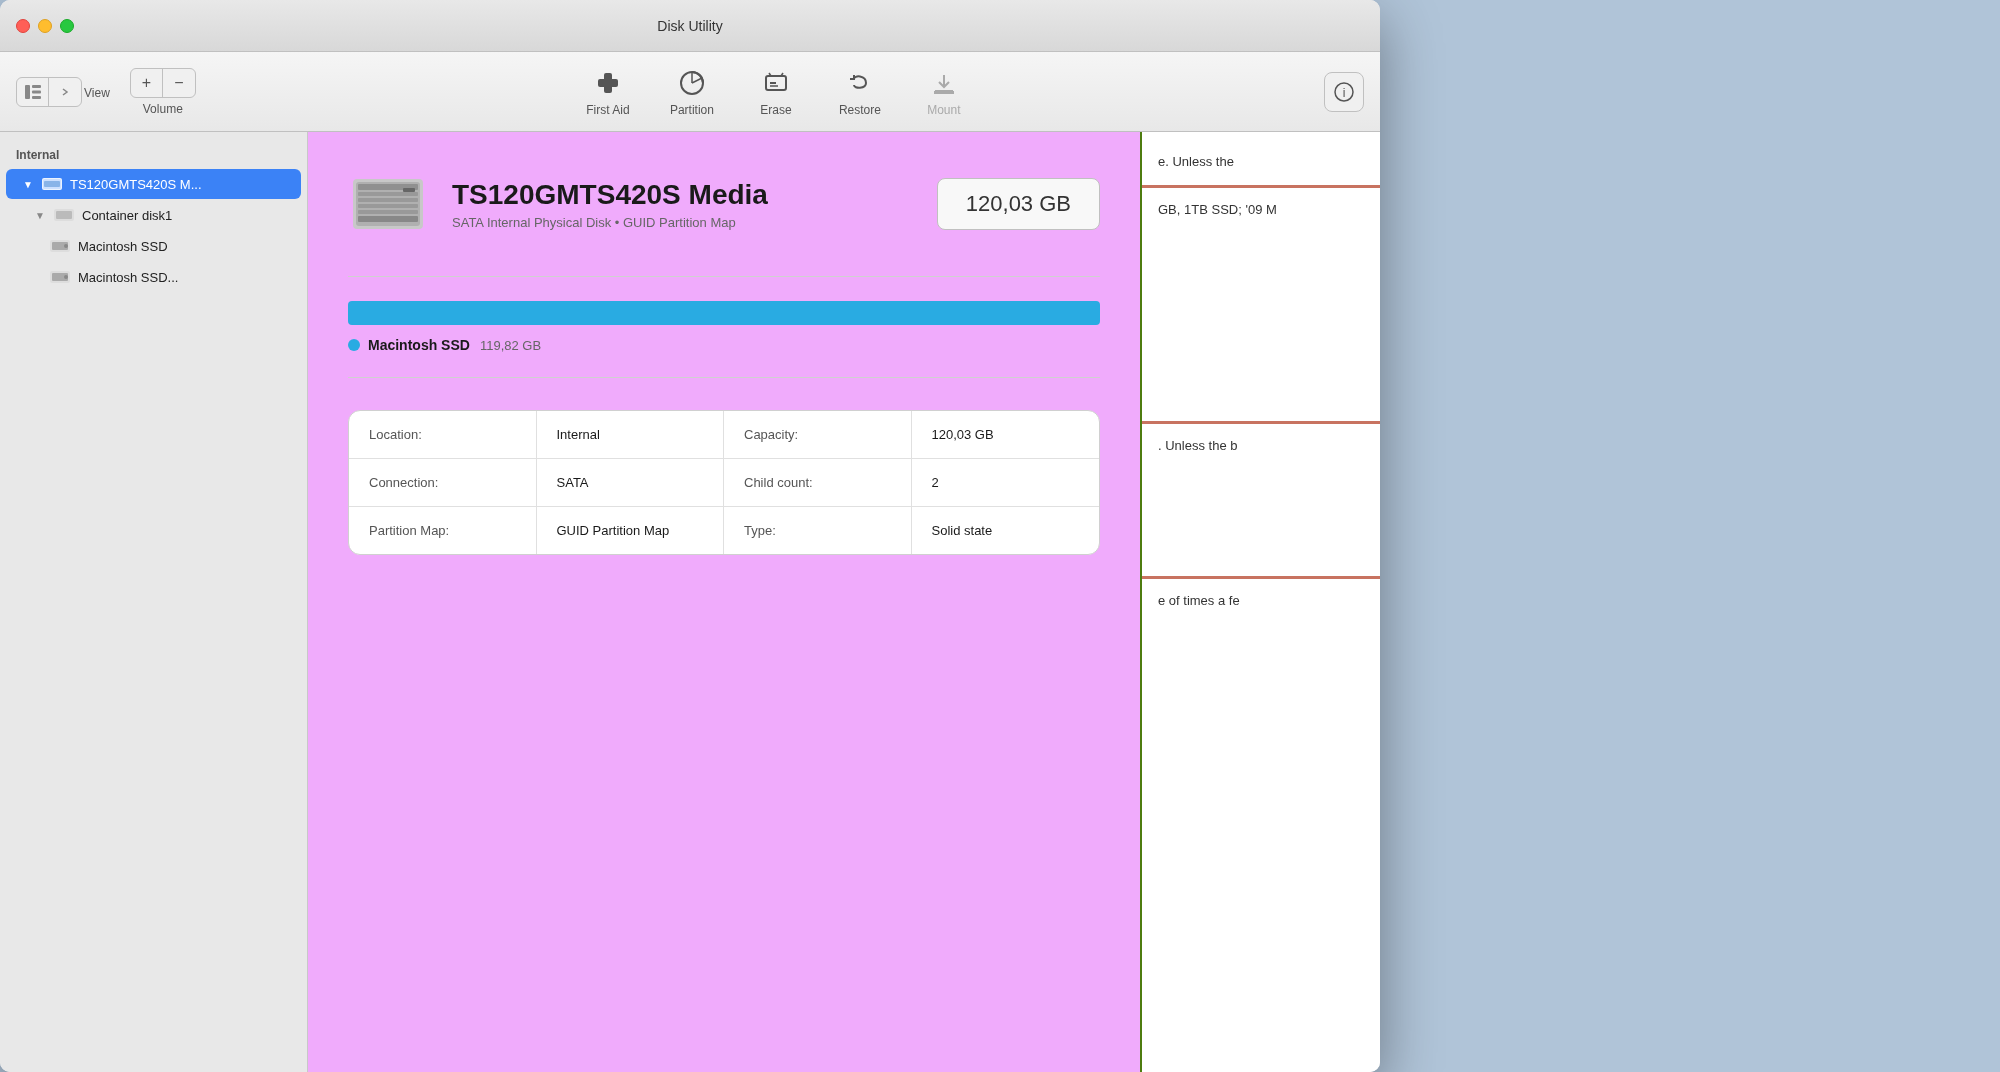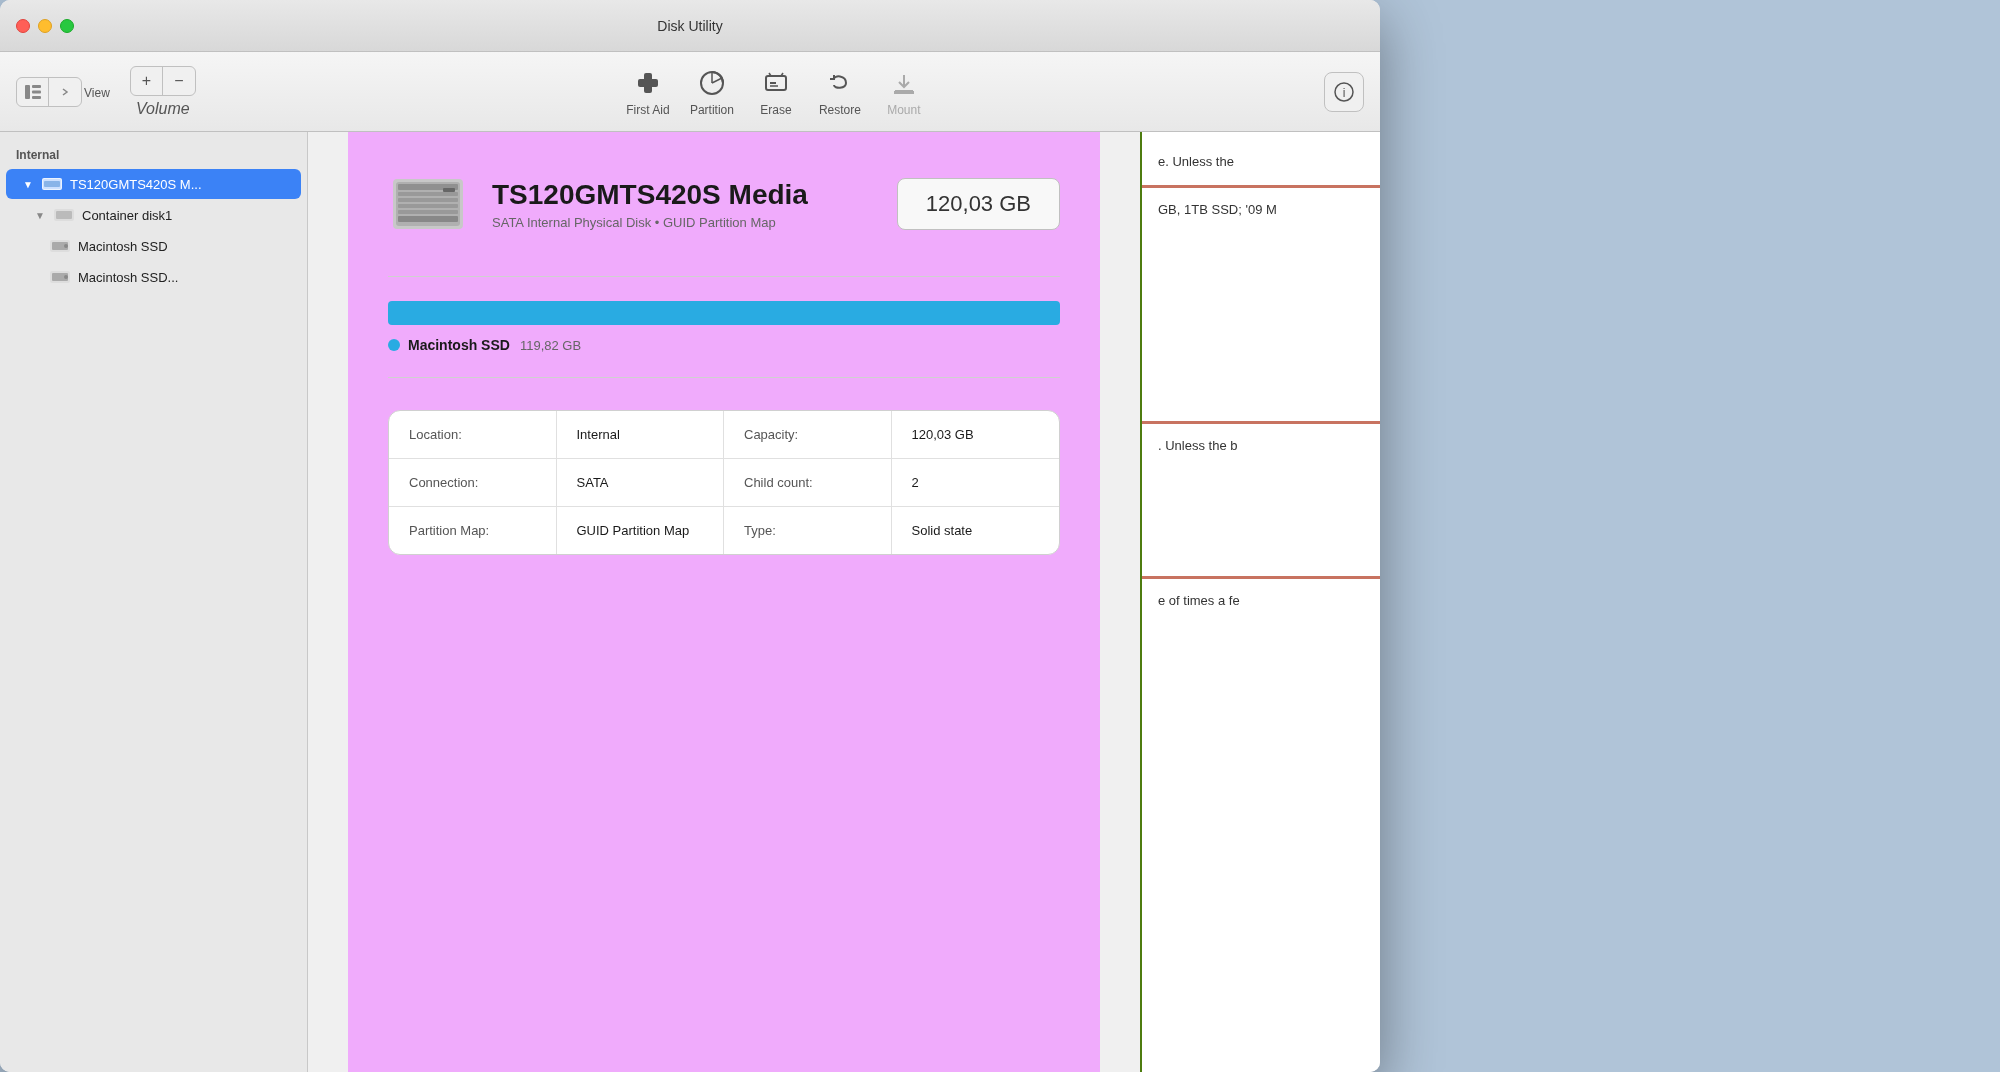--- a/index.html
+++ b/index.html
@@ -142,29 +142,28 @@
       border: none;
       background: transparent;
       font-weight: 300;
     }
 
     .volume-btn:not(:last-child) {
       border-right: 1px solid #c0c0c0;
     }
 
     .volume-label {
-      font-size: 16px;
+      font-size: 12px;
       color: #555;
-      font-style: italic;
     }
 
     .toolbar-actions {
       display: flex;
       align-items: flex-end;
-      gap: 4px;
+      gap: 24px;
       flex: 1;
       justify-content: center;
     }
 
     .toolbar-action {
       display: flex;
       flex-direction: column;
       align-items: center;
       gap: 4px;
       cursor: pointer;
@@ -213,21 +212,20 @@
       cursor: pointer;
       color: #555;
       font-size: 18px;
     }
 
     
     .main-content {
       display: flex;
       flex: 1;
       overflow: hidden;
-      gap: 40px;
     }
 
     
     .sidebar {
       width: 308px;
       background: #e8e8e8;
       border-right: 1px solid #c8c8c8;
       padding: 12px 0;
       overflow-y: auto;
       flex-shrink: 0;

